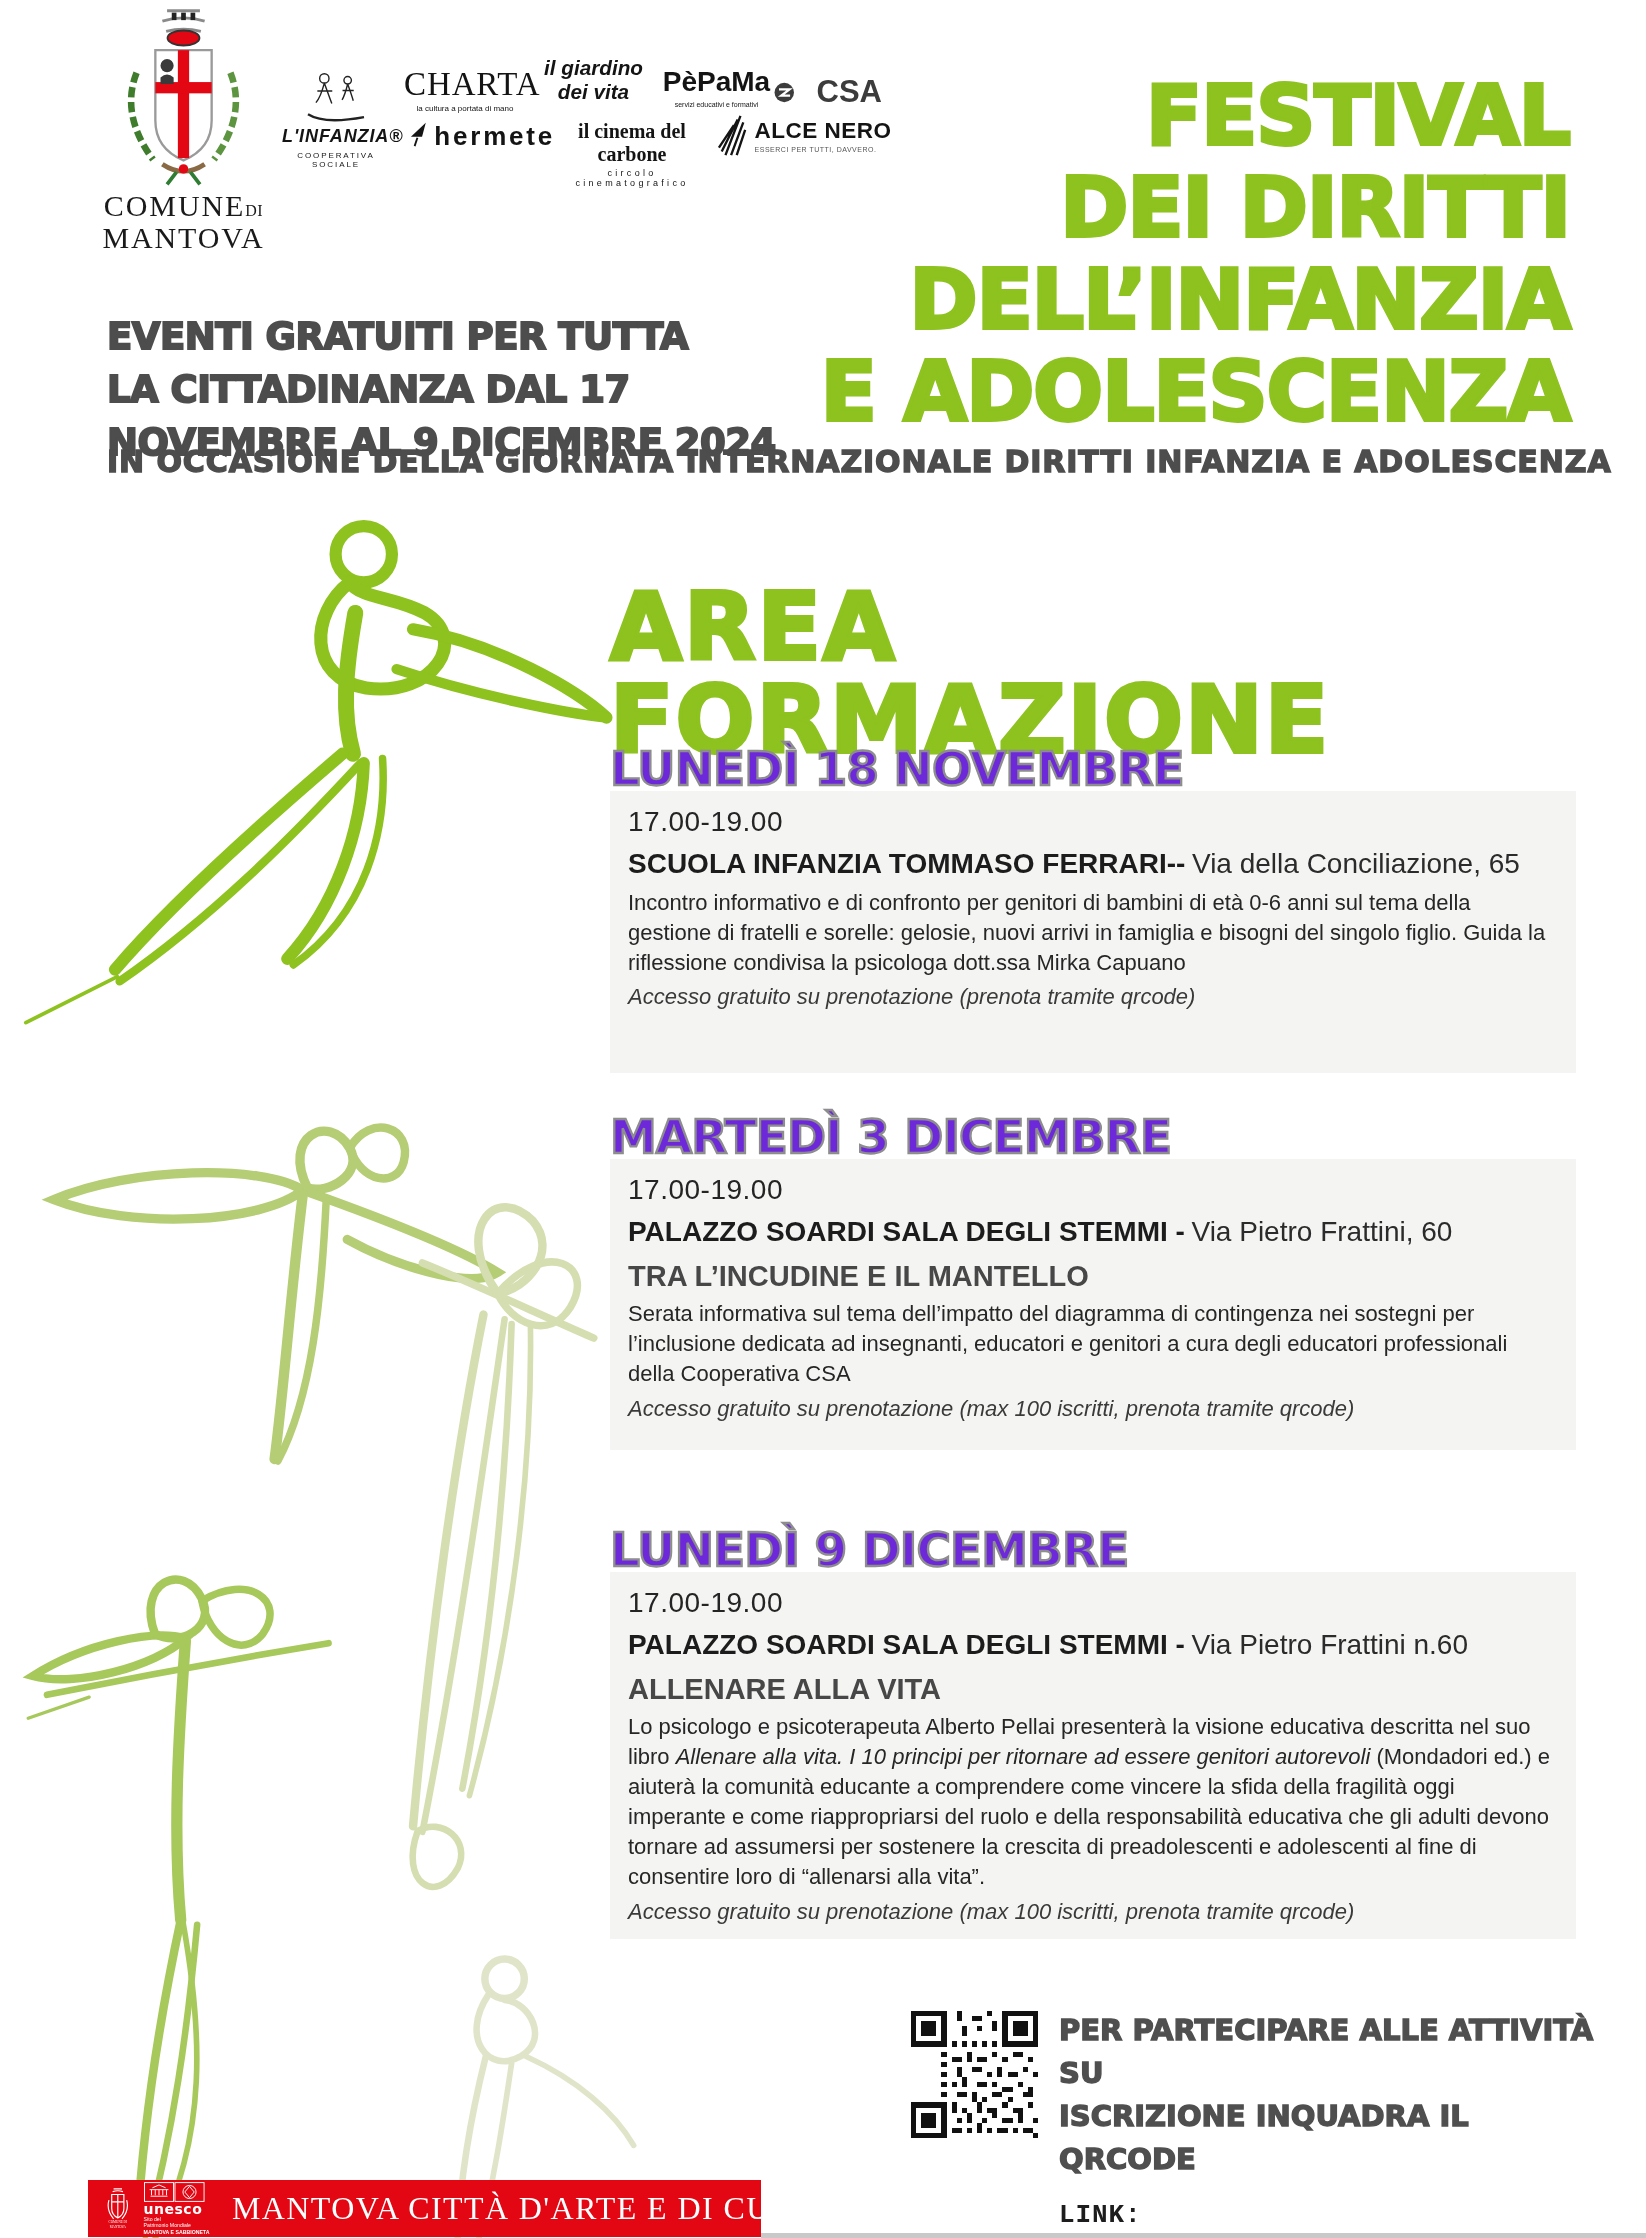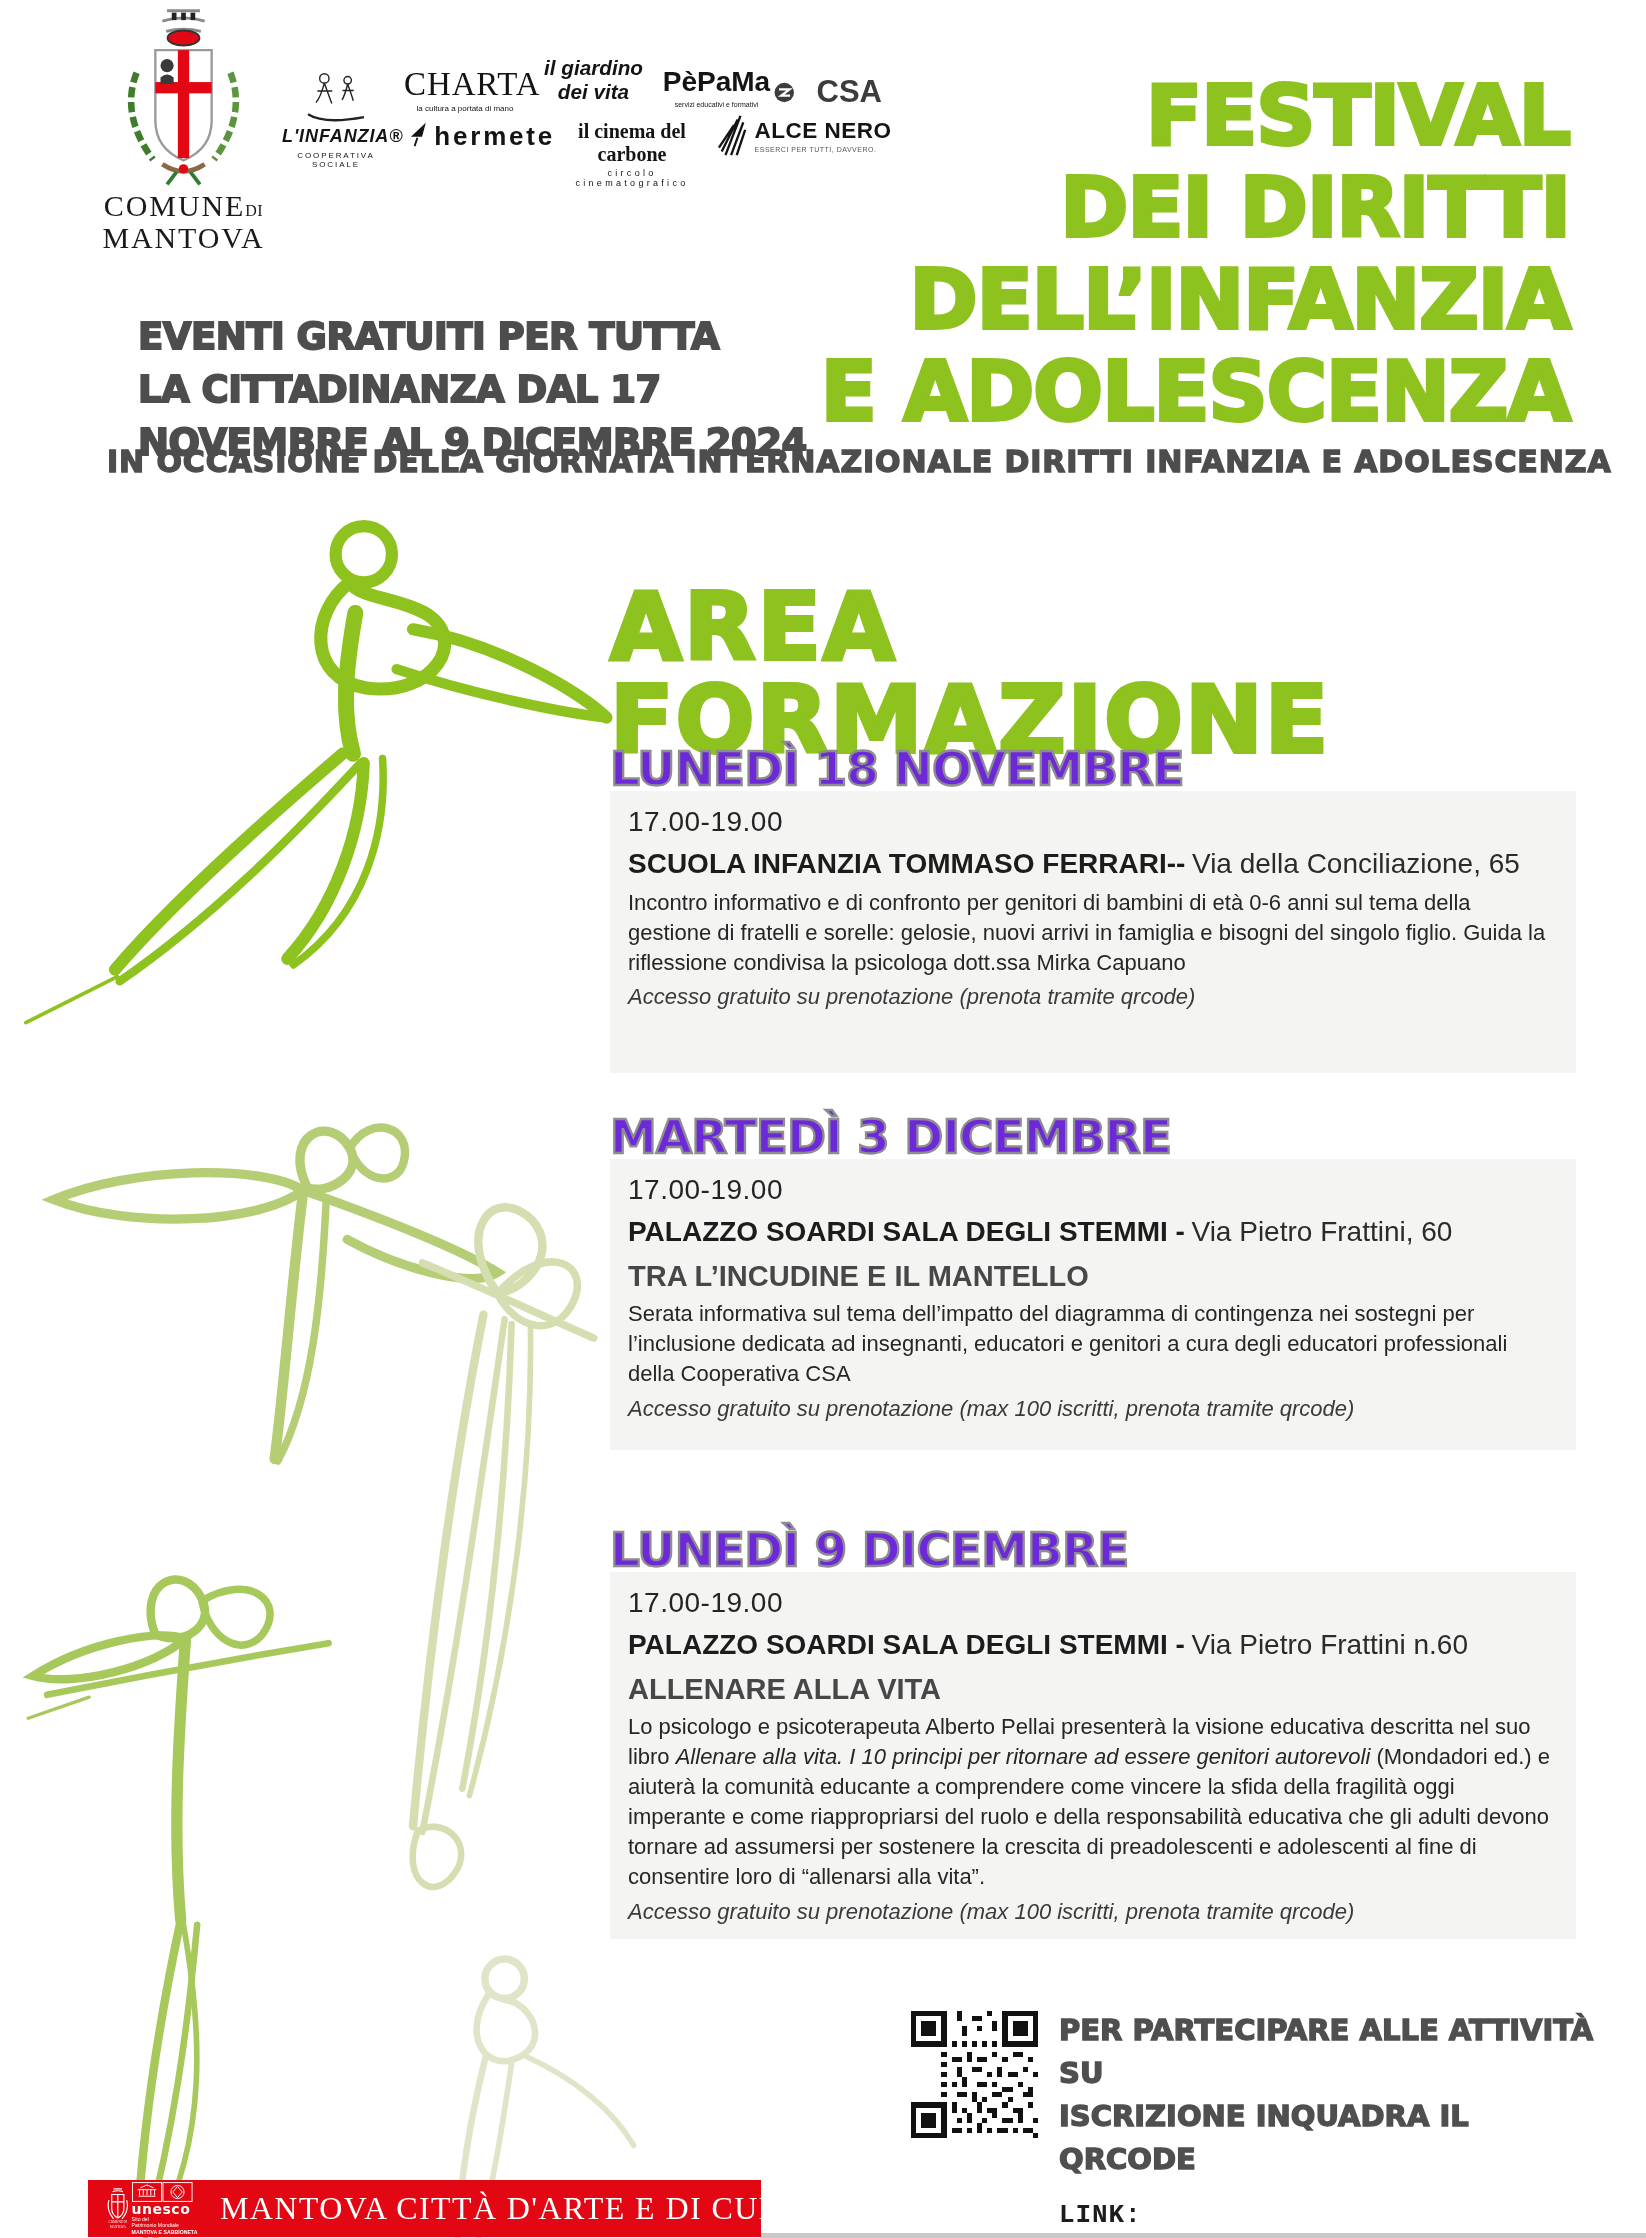--- a/index.html
+++ b/index.html
@@ -11,21 +11,21 @@
   .stroke8{-webkit-text-stroke-width:3.8px;}
   .stroke5{-webkit-text-stroke-width:2.3px;}
   .stroke4{-webkit-text-stroke-width:1.9px;}
   .stroke3{-webkit-text-stroke-width:1.4px;}
   .green{color:#8dc21f;-webkit-text-stroke-color:#8dc21f;}
   .darkgray{color:#4d4d4d;-webkit-text-stroke-color:#4d4d4d;}
   .midgray{color:#6d28d9;-webkit-text-stroke-color:#8d8d8d;}
   
   .main-title{top:70px;right:77px;text-align:right;font-size:82px;line-height:92px;letter-spacing:-0.9px;}
   
-  .intro{top:310px;left:107px;font-size:37px;line-height:53px;letter-spacing:-0.5px;margin-left:31px;}
+  .intro{top:310px;left:107px;font-size:37px;line-height:53px;letter-spacing:-0.5px;}
   .intro-sub{top:447px;left:107px;font-size:30px;letter-spacing:0.9px;white-space:nowrap;}
   
   .area-title{top:581px;left:610px;font-size:93px;letter-spacing:1.9px;}
   
   .event{left:610px;width:966px;}
   .event-day{font-size:47px;line-height:55px;letter-spacing:-0.9px;}
   .event-box{background:#f4f4f3;margin-top:-4.7px;padding:12.2px 19px 12.2px 18px;box-sizing:border-box;}
   .ev-time{font-size:28px;line-height:36px;color:#242424;letter-spacing:0.5px;}
   .ev-venue{font-size:28px;line-height:36px;font-weight:700;color:#1c1c1c;margin-top:6.6px;}
   .ev-venue .addr{font-weight:400;margin-left:6.6px;color:#2b2b2b;}
@@ -352,21 +352,21 @@
     <svg width="21.6" height="43" viewBox="0 0 46 92" style="margin-left:19px;flex:none;">
       <g stroke="#ffffff" fill="none" stroke-width="2.5">
         <path d="M14 4 h18 M12 10 q11 -4 22 0"></path>
         <path d="M10 16 h26 v30 q0 14 -13 20 q-13 -6 -13 -20 Z"></path>
         <path d="M23 16 v50 M10 32 h26"></path>
         <path d="M4 28 q-6 22 10 40 M42 28 q6 22 -10 40"></path>
       </g>
       <text x="23" y="78" text-anchor="middle" fill="#fff" font-size="7" font-family="Liberation Serif, serif">COMUNE DI</text>
       <text x="23" y="87" text-anchor="middle" fill="#fff" font-size="7" font-family="Liberation Serif, serif">MANTOVA</text>
     </svg>
-    <div style="margin-left:3px;flex:none;">
+    <div style="margin-left:15px;flex:none;">
       <svg width="61" height="20" viewBox="0 0 130 42">
         <rect x="1" y="1" width="62" height="40" fill="none" stroke="#fff" stroke-width="2"></rect>
         <g stroke="#fff" stroke-width="2" fill="none">
           <path d="M14 30 h36 M16 28 v-12 M24 28 v-12 M32 28 v-12 M40 28 v-12 M48 28 v-12 M12 16 h40 M18 12 l14 -6 l14 6"></path>
         </g>
         <rect x="66" y="1" width="62" height="40" fill="none" stroke="#fff" stroke-width="2"></rect>
         <circle cx="97" cy="21" r="14" fill="none" stroke="#fff" stroke-width="2"></circle>
         <path d="M97 9 l10 12 l-10 12 l-10 -12 Z" fill="none" stroke="#fff" stroke-width="2"></path>
       </svg>
       <div class="unesco-word">unesco</div>

